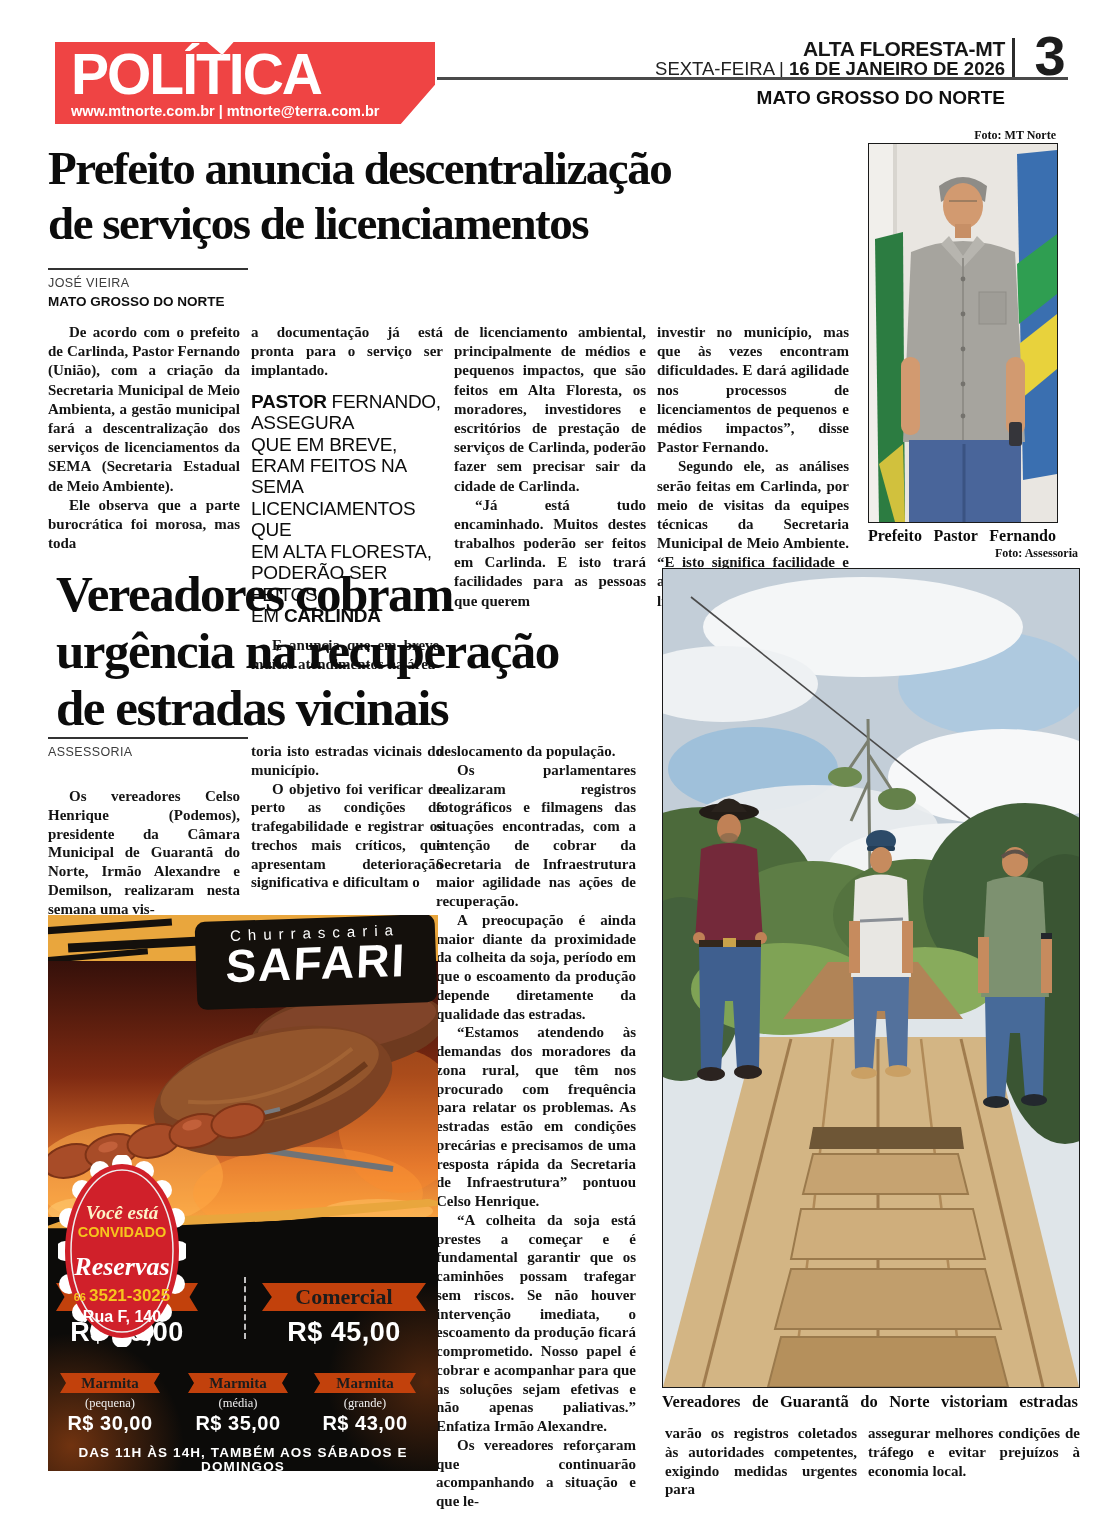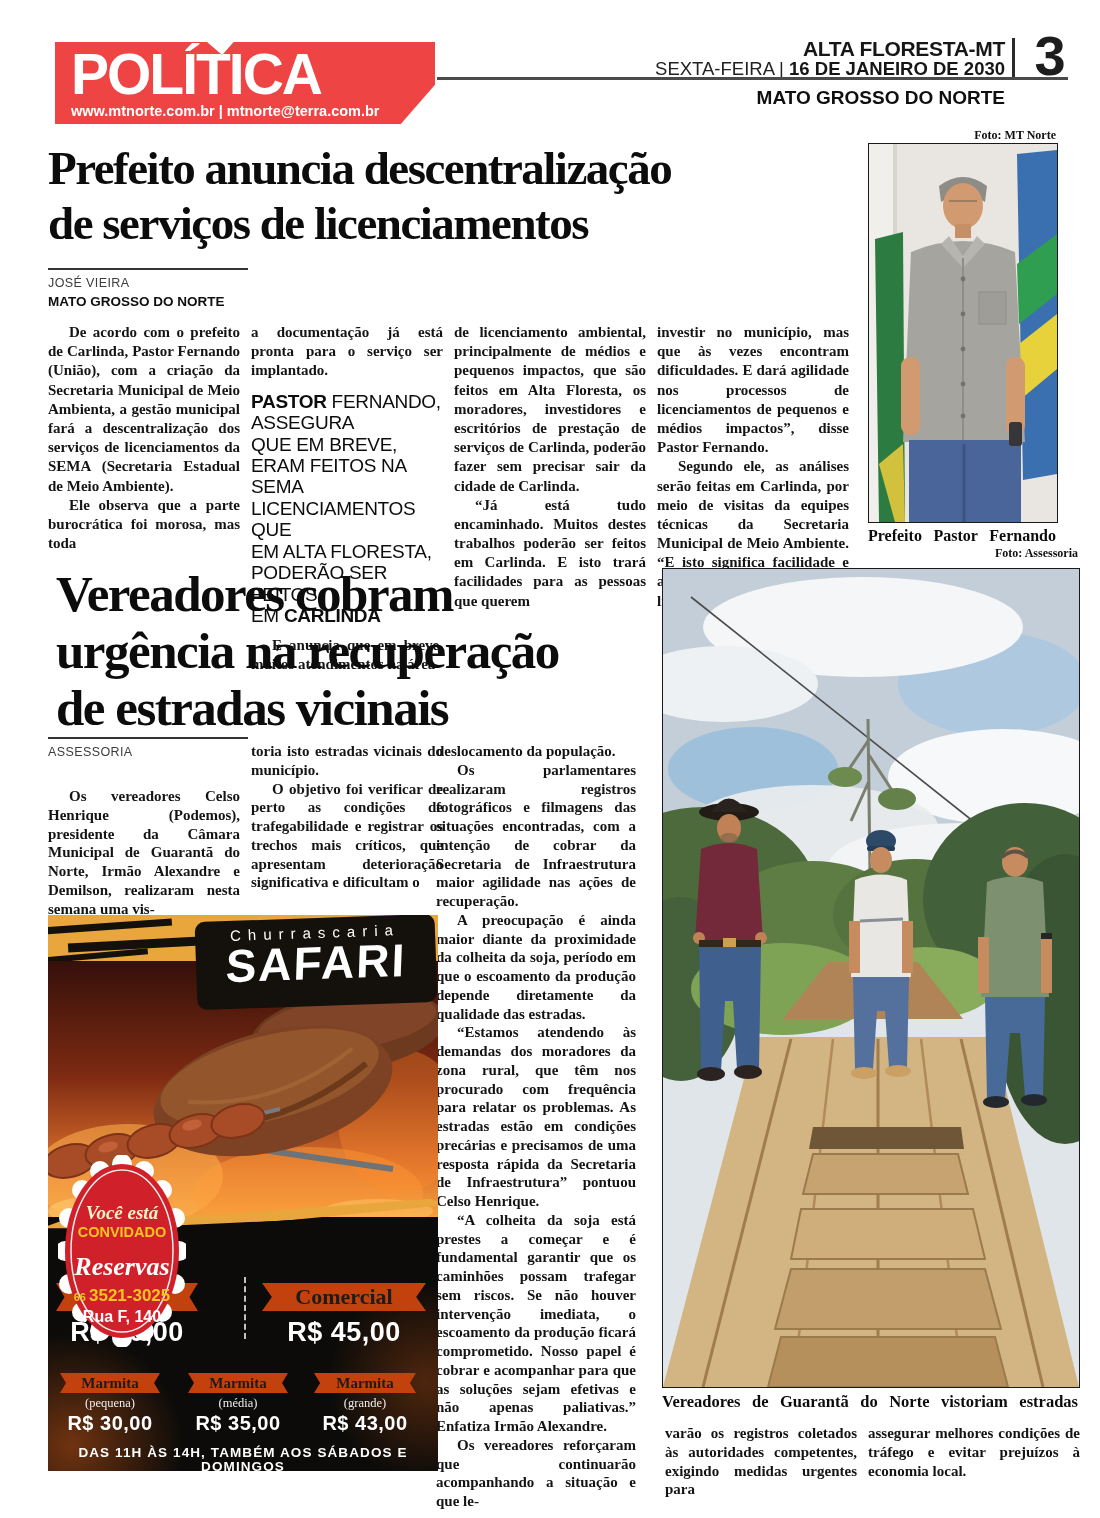--- a/index.html
+++ b/index.html
@@ -77,21 +77,21 @@
 </head>
 <body>
 
 <div class="page">
 
   <div class="abs logo">
     <div class="logo-title">POLÍTICA</div>
     <div class="logo-site">www.mtnorte.com.br | mtnorte@terra.com.br</div>
   </div>
   <div class="abs hr-city">ALTA FLORESTA-MT</div>
-  <div class="abs hr-date"><span>SEXTA-FEIRA</span> <span>|</span> <b>16 DE JANEIRO DE 2030</b></div>
+  <div class="abs hr-date"><span>SEXTA-FEIRA</span> <span>|</span> <b>16 DE JANEIRO DE 2026</b></div>
   <div class="abs hr-vbar"></div>
   <div class="abs hr-num">3</div>
   <div class="abs hr-line"></div>
   <div class="abs hr-paper">MATO GROSSO DO NORTE</div>
 
   <div class="abs credit" style="left:868px;top:129px;width:188px;">Foto: MT Norte</div>
   <h1 class="abs headline h-a1" style="margin:0;">Prefeito anuncia descentralização
 de serviços de licenciamentos</h1>
 
   <div class="abs byline" style="left:48px;top:268px;">

